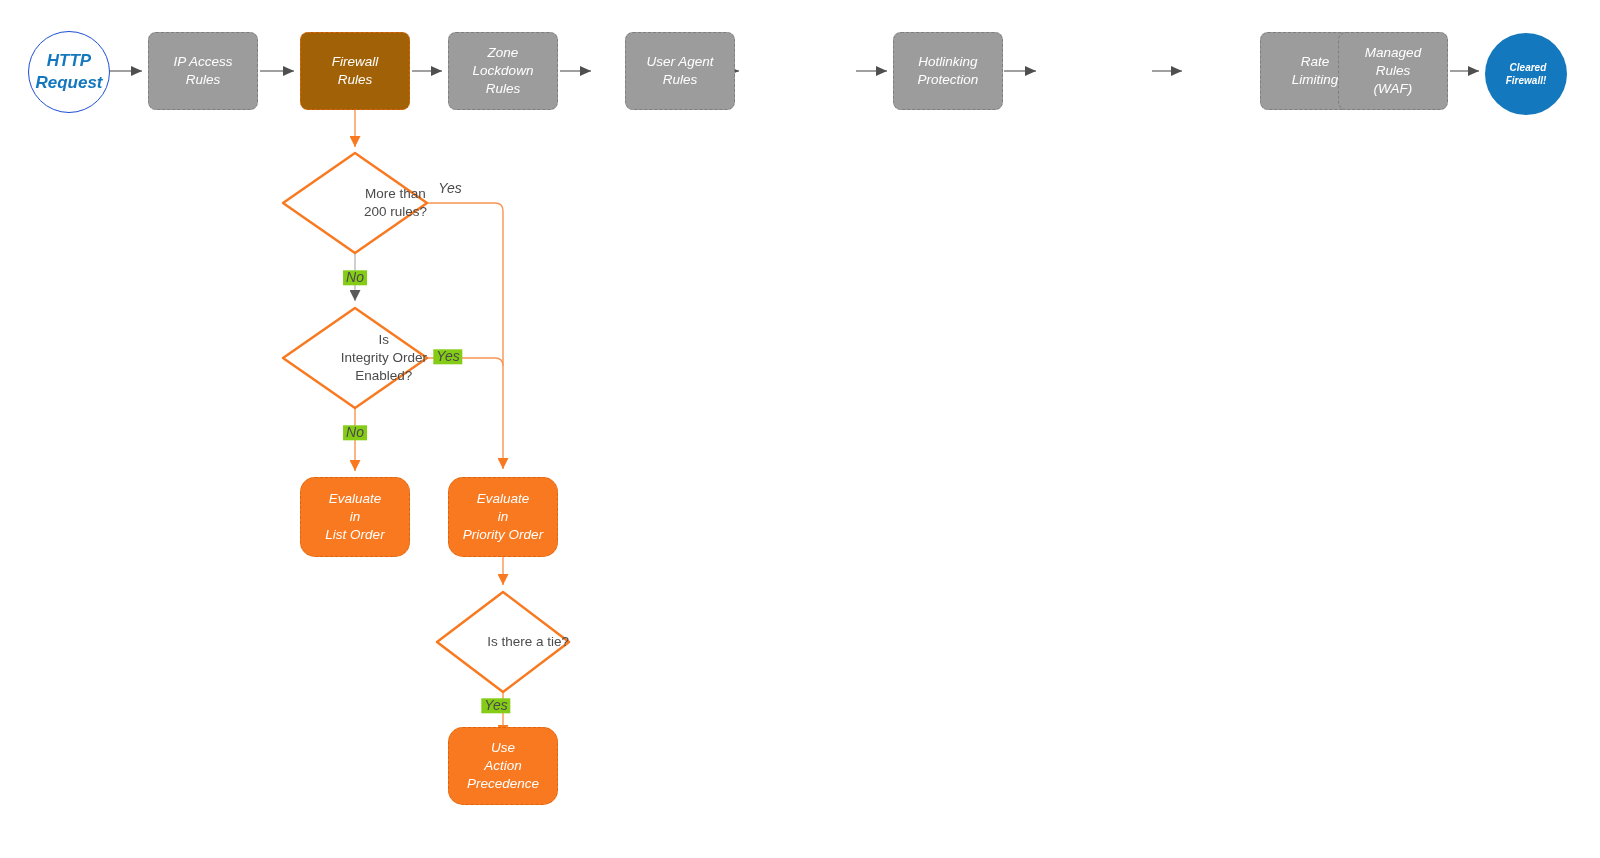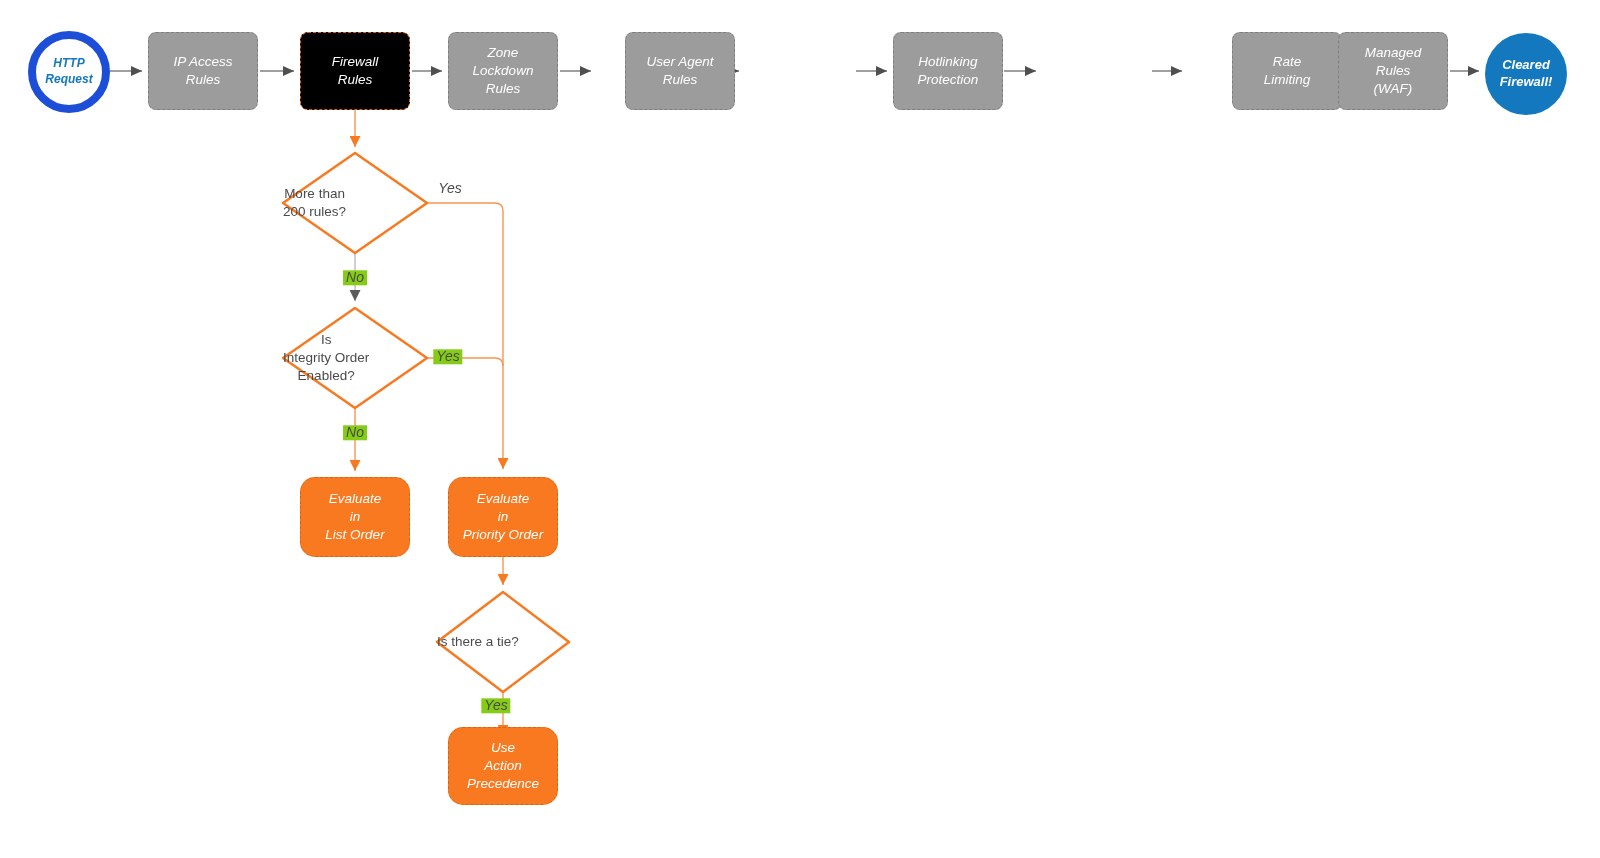--- a/index.html
+++ b/index.html
@@ -11,37 +11,37 @@
   .node {
     position:absolute; box-sizing:border-box; z-index:1;
     display:flex; align-items:center; justify-content:center;
     text-align:center; white-space:pre-line;
   }
   .pipe {
     width:110px; height:78px; top:32px;
     background:#9C9C9C; border:1px dashed #7E7E7E; border-radius:8px;
     color:#ffffff; font-style:italic; font-size:13.5px; line-height:1.33;
   }
-  .pipe.highlight { background:#000000; border-color:#DD640D; }
+  .pipe.highlight { background:#a16207; border-color:#DD640D; }
   .action {
     width:110px; background:#F87920; border:1px dashed #DD640D; border-radius:15px;
     color:#ffffff; font-style:italic; font-size:13.5px; line-height:1.35;
   }
   .circle-start {
     left:28px; top:31px; width:82px; height:82px; border-radius:50%;
-    background:#ffffff; border:8px solid #1d4ed8;
-    color:#1478BE; font-weight:bold; font-style:italic; font-size:12px; line-height:1.3;
+    background:#ffffff; border:1px solid #1d4ed8;
+    color:#1478BE; font-weight:bold; font-style:italic; font-size:17px; line-height:1.3;
   }
   .circle-end {
     left:1485px; top:33px; width:82px; height:82px; border-radius:50%;
     background:#1478BE; color:#ffffff;
-    font-weight:bold; font-style:italic; font-size:13px; line-height:1.3;
+    font-weight:bold; font-style:italic; font-size:10px; line-height:1.3;text-align:right;
   }
   .decision-label {
-    position:absolute; z-index:1; display:flex; align-items:center; justify-content:flex-start;
+    position:absolute; z-index:1; display:flex; align-items:center; justify-content:flex-end;
     text-align:center; white-space:pre-line;
     color:#4B4B4B; font-size:13.5px; line-height:1.35;
   }
   .edge-label {
     position:absolute; z-index:2; transform:translate(-50%,-50%);
     font-style:italic; color:#4A4A4A; font-size:14px;
     background:#84cc16; padding:0 3px; line-height:1.1;
   }
 </style>
 </head>
@@ -112,21 +112,21 @@
 Rules</span>
   </div>
   <div class="node pipe" style="left:625px">
     <span>User Agent
 Rules</span>
   </div>
   <div class="node pipe" style="left:893px">
     <span>Hotlinking
 Protection</span>
   </div>
-  <div class="node pipe" style="left:1232px">
+  <div class="node pipe" style="left:1260px">
     <span>Rate
 Limiting</span>
   </div>
   <div class="node pipe" style="left:1338px">
     <span>Managed
 Rules
 (WAF)</span>
   </div>
 
   <div class="node circle-end">

